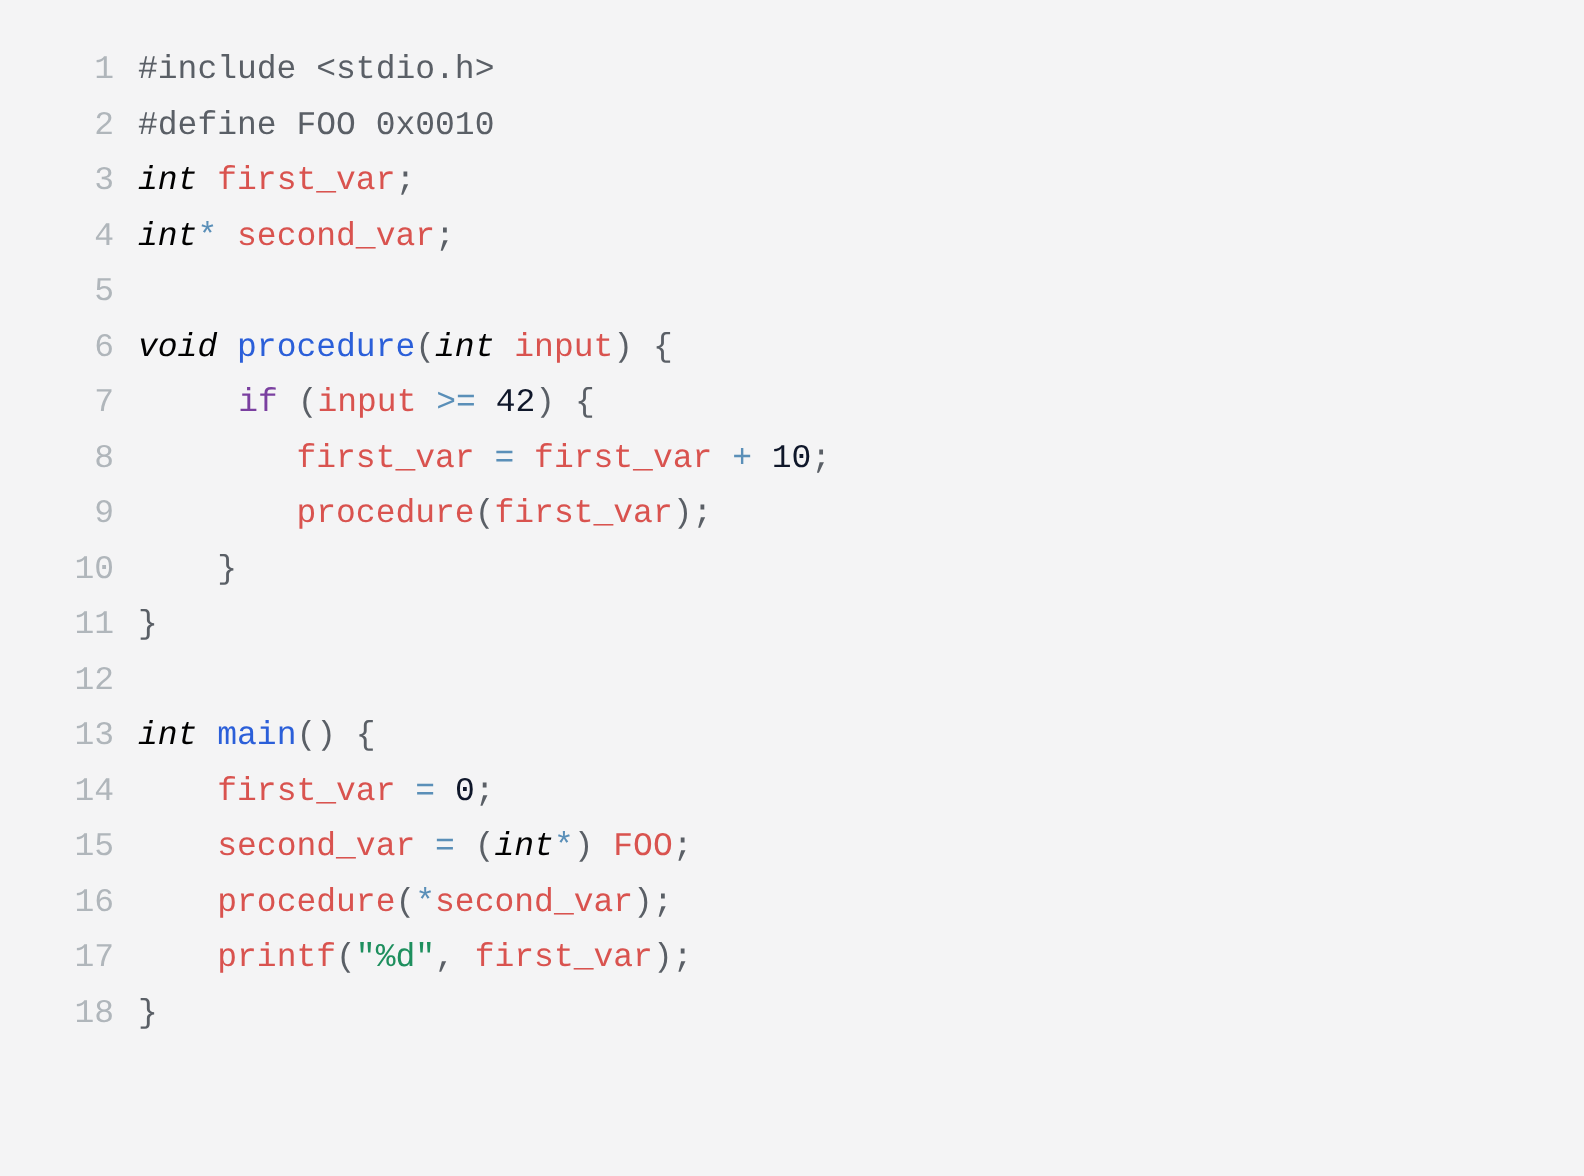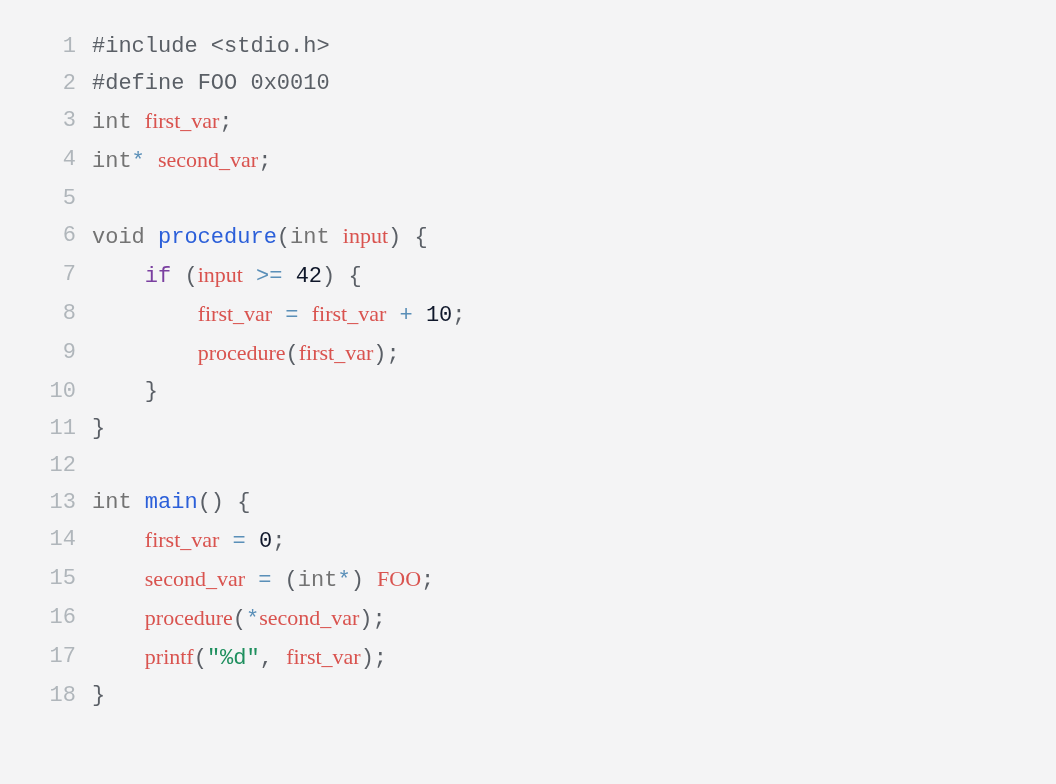--- a/index.html
+++ b/index.html
@@ -27,27 +27,27 @@
     padding-right: 16px;
     color: #b0b6bb;
     user-select: none;
     flex: 0 0 auto;
   }
   .content {
     flex: 1 1 auto;
   }
   .content span { white-space: pre; }
   .tok-preproc { color: #5a5f66; }
-  .tok-type     { color: #737373; }
+  .tok-type     { color: #000000; font-style: italic; }
   .tok-funcdef  { color: #2b5fd9; }
-  .tok-ident    { color: #d9534f; font-family: Liberation Serif, serif; }
+  .tok-ident    { color: #d9534f; }
   .tok-number   { color: #0f172a; }
   .tok-string   { color: #1e8f5e; }
   .tok-op       { color: #5a8fb8; }
   .tok-star     { color: #5a8fb8; }
   .tok-punct    { color: #5a5f66; }
-  .tok-kwctrl   { color: #7a3fa0; }
+  .tok-kwctrl   { color: #7a3fa0; margin-left: 14px; }
   .tok-default  { color: #2f3337; }
 </style>
 </head>
 <body>
 
 <div class="code-block" id="code-block"><div class="line"><span class="gutter">1</span><span class="content"><span class="tok-preproc">#include</span><span class="tok-default"> </span><span class="tok-preproc">&lt;stdio.h&gt;</span></span></div><div class="line"><span class="gutter">2</span><span class="content"><span class="tok-preproc">#define</span><span class="tok-default"> </span><span class="tok-preproc">FOO</span><span class="tok-default"> </span><span class="tok-preproc">0x0010</span></span></div><div class="line"><span class="gutter">3</span><span class="content"><span class="tok-type">int</span><span class="tok-default"> </span><span class="tok-ident">first_var</span><span class="tok-punct">;</span></span></div><div class="line"><span class="gutter">4</span><span class="content"><span class="tok-type">int</span><span class="tok-star">*</span><span class="tok-default"> </span><span class="tok-ident">second_var</span><span class="tok-punct">;</span></span></div><div class="line"><span class="gutter">5</span><span class="content"><span class="tok-default"> </span></span></div><div class="line"><span class="gutter">6</span><span class="content"><span class="tok-type">void</span><span class="tok-default"> </span><span class="tok-funcdef">procedure</span><span class="tok-punct">(</span><span class="tok-type">int</span><span class="tok-default"> </span><span class="tok-ident">input</span><span class="tok-punct">)</span><span class="tok-default"> </span><span class="tok-punct">{</span></span></div><div class="line"><span class="gutter">7</span><span class="content"><span class="tok-default">    </span><span class="tok-kwctrl">if</span><span class="tok-default"> </span><span class="tok-punct">(</span><span class="tok-ident">input</span><span class="tok-default"> </span><span class="tok-op">&gt;=</span><span class="tok-default"> </span><span class="tok-number">42</span><span class="tok-punct">)</span><span class="tok-default"> </span><span class="tok-punct">{</span></span></div><div class="line"><span class="gutter">8</span><span class="content"><span class="tok-default">        </span><span class="tok-ident">first_var</span><span class="tok-default"> </span><span class="tok-op">=</span><span class="tok-default"> </span><span class="tok-ident">first_var</span><span class="tok-default"> </span><span class="tok-op">+</span><span class="tok-default"> </span><span class="tok-number">10</span><span class="tok-punct">;</span></span></div><div class="line"><span class="gutter">9</span><span class="content"><span class="tok-default">        </span><span class="tok-ident">procedure</span><span class="tok-punct">(</span><span class="tok-ident">first_var</span><span class="tok-punct">)</span><span class="tok-punct">;</span></span></div><div class="line"><span class="gutter">10</span><span class="content"><span class="tok-default">    </span><span class="tok-punct">}</span></span></div><div class="line"><span class="gutter">11</span><span class="content"><span class="tok-punct">}</span></span></div><div class="line"><span class="gutter">12</span><span class="content"><span class="tok-default"> </span></span></div><div class="line"><span class="gutter">13</span><span class="content"><span class="tok-type">int</span><span class="tok-default"> </span><span class="tok-funcdef">main</span><span class="tok-punct">(</span><span class="tok-punct">)</span><span class="tok-default"> </span><span class="tok-punct">{</span></span></div><div class="line"><span class="gutter">14</span><span class="content"><span class="tok-default">    </span><span class="tok-ident">first_var</span><span class="tok-default"> </span><span class="tok-op">=</span><span class="tok-default"> </span><span class="tok-number">0</span><span class="tok-punct">;</span></span></div><div class="line"><span class="gutter">15</span><span class="content"><span class="tok-default">    </span><span class="tok-ident">second_var</span><span class="tok-default"> </span><span class="tok-op">=</span><span class="tok-default"> </span><span class="tok-punct">(</span><span class="tok-type">int</span><span class="tok-star">*</span><span class="tok-punct">)</span><span class="tok-default"> </span><span class="tok-ident">FOO</span><span class="tok-punct">;</span></span></div><div class="line"><span class="gutter">16</span><span class="content"><span class="tok-default">    </span><span class="tok-ident">procedure</span><span class="tok-punct">(</span><span class="tok-star">*</span><span class="tok-ident">second_var</span><span class="tok-punct">)</span><span class="tok-punct">;</span></span></div><div class="line"><span class="gutter">17</span><span class="content"><span class="tok-default">    </span><span class="tok-ident">printf</span><span class="tok-punct">(</span><span class="tok-string">"%d"</span><span class="tok-punct">,</span><span class="tok-default"> </span><span class="tok-ident">first_var</span><span class="tok-punct">)</span><span class="tok-punct">;</span></span></div><div class="line"><span class="gutter">18</span><span class="content"><span class="tok-punct">}</span></span></div></div>
 
 </body></html>

